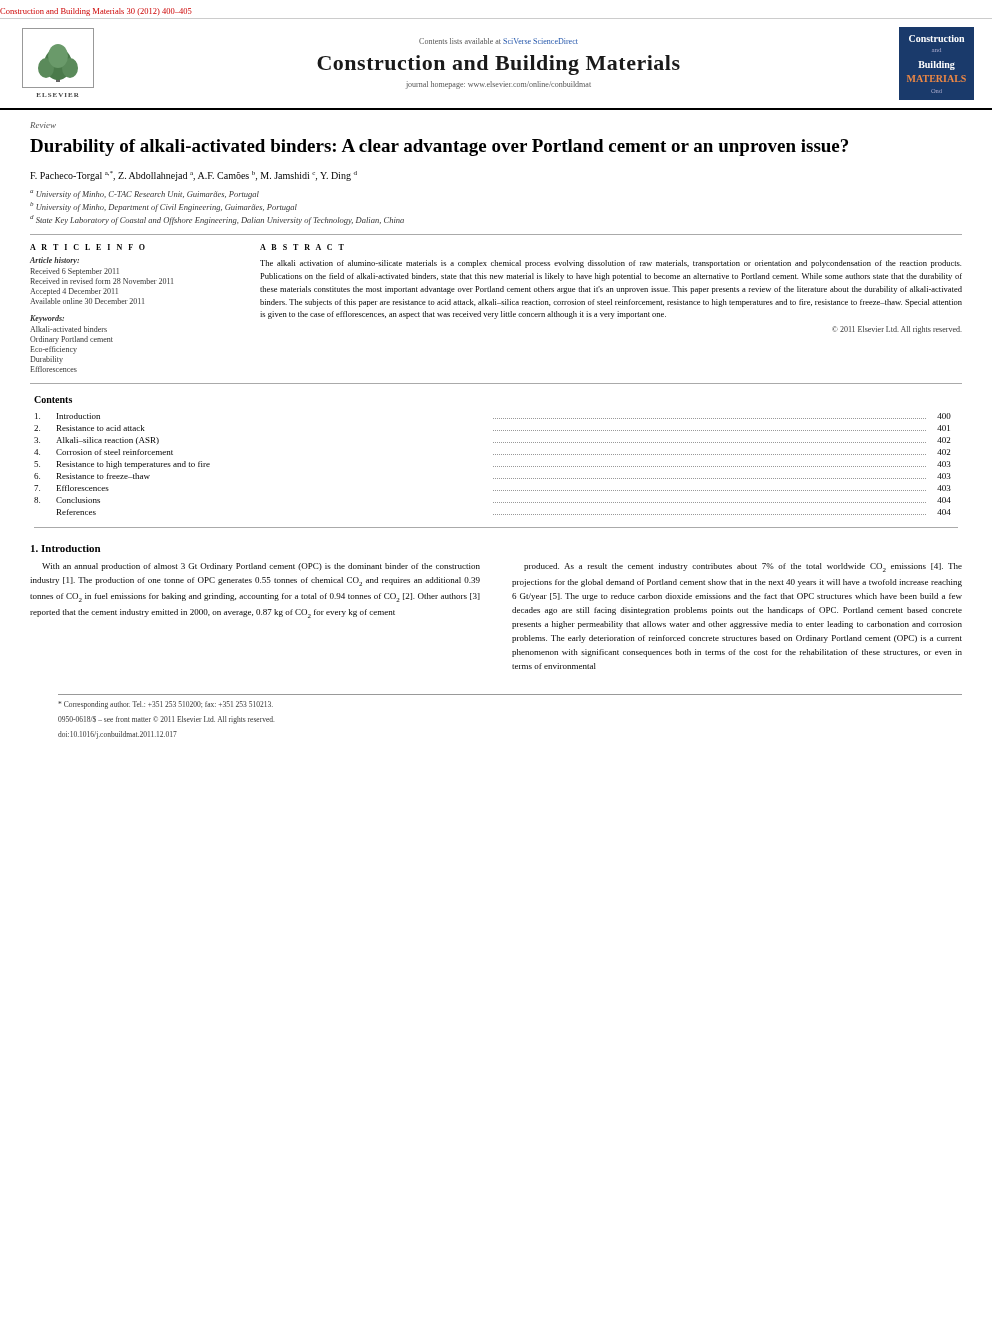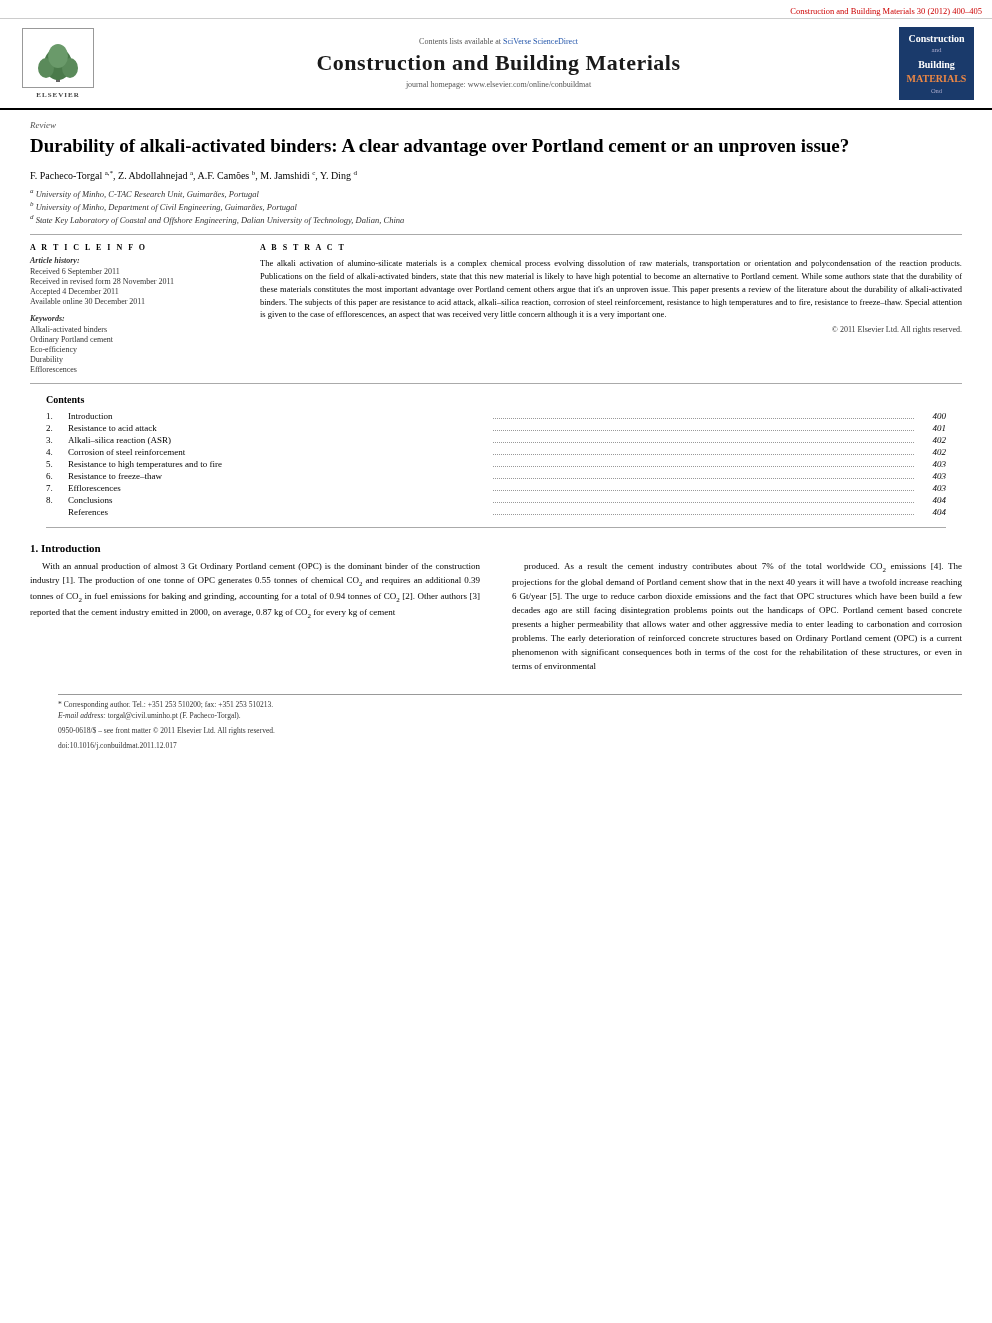--- a/index.html
+++ b/index.html
@@ -13,24 +13,24 @@
     }
     .page {
       width: 992px;
       min-height: 1323px;
       background: #fff;
       padding: 0;
     }
 
     
     .top-bar {
-      text-align: right;
+      text-align: left;
       font-size: 8.5px;
       color: #c00;
-      padding: 6px 10px 2px 0;
+      padding: 6px 0 2px 0;
       border-bottom: 1px solid #ccc;
     }
     .journal-header {
       display: flex;
       align-items: center;
       justify-content: space-between;
       padding: 8px 18px 8px 18px;
       border-bottom: 2px solid #000;
     }
     .elsevier-logo {
@@ -242,21 +242,21 @@
     }
     .copyright-line {
       font-size: 8px;
       color: #333;
       margin-top: 4px;
       text-align: right;
     }
 
     
     .contents-section {
-      margin: 10px 16px;
+      margin: 10px 4px;
       padding: 0 0 8px 0;
       border-bottom: 1px solid #aaa;
     }
     .contents-title {
       font-size: 10px;
       font-weight: bold;
       margin-bottom: 6px;
     }
     .contents-item {
       display: flex;
@@ -272,22 +272,21 @@
       flex: 1;
     }
     .contents-dots {
       flex: 1;
       border-bottom: 1px dotted #999;
       margin: 0 4px 2px 4px;
       min-width: 30px;
     }
     .contents-page {
       width: 28px;
-      text-align: right;
-      font-style: italic;
+      text-align: center;
     }
 
     
     .section-heading {
       font-size: 11px;
       font-weight: bold;
       margin: 14px 0 6px 0;
     }
 
     
@@ -513,25 +512,20 @@
           </p>
         </div>
       </div>
     </div>
 
     <div class="footer-area">
       <div class="footnote">
         <span>* </span>
         <span>Corresponding author. Tel.: +351 253 510200; fax: +351 253 510213.</span>
       </div>
-      <div class="footnote">
-        <em>E-mail address: </em>
-        <span>torgal@civil.uminho.pt</span>
-        <span> (F. Pacheco-Torgal).</span>
-      </div>
       <div class="issn-line">
         <span>0950-0618/$ – see front matter © 2011 Elsevier Ltd. All rights reserved.</span>
       </div>
       <div class="issn-line">
         <span>doi:10.1016/j.conbuildmat.2011.12.017</span>
       </div>
     </div>
 
   </div>
 </div>

